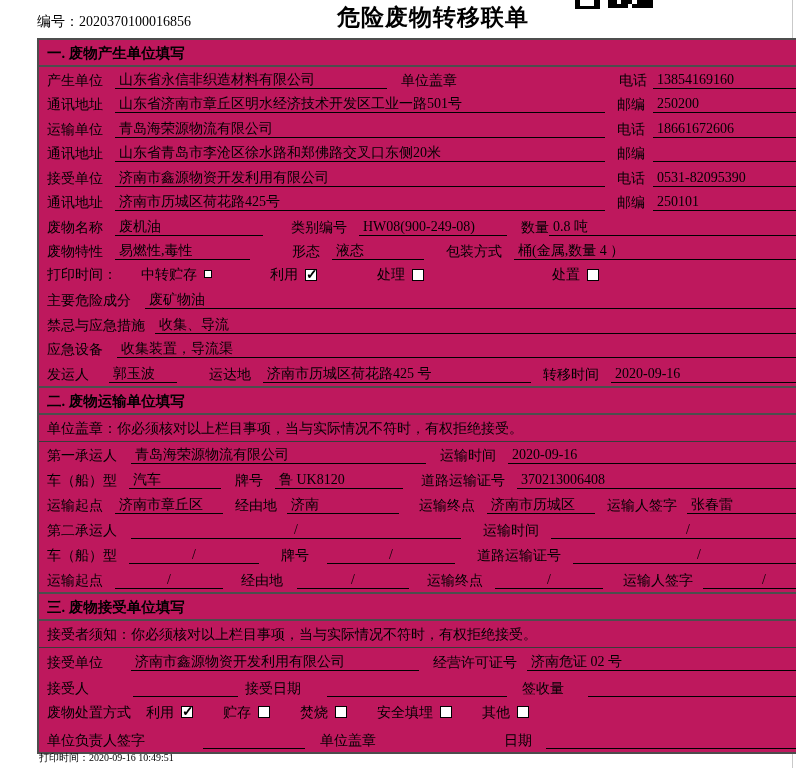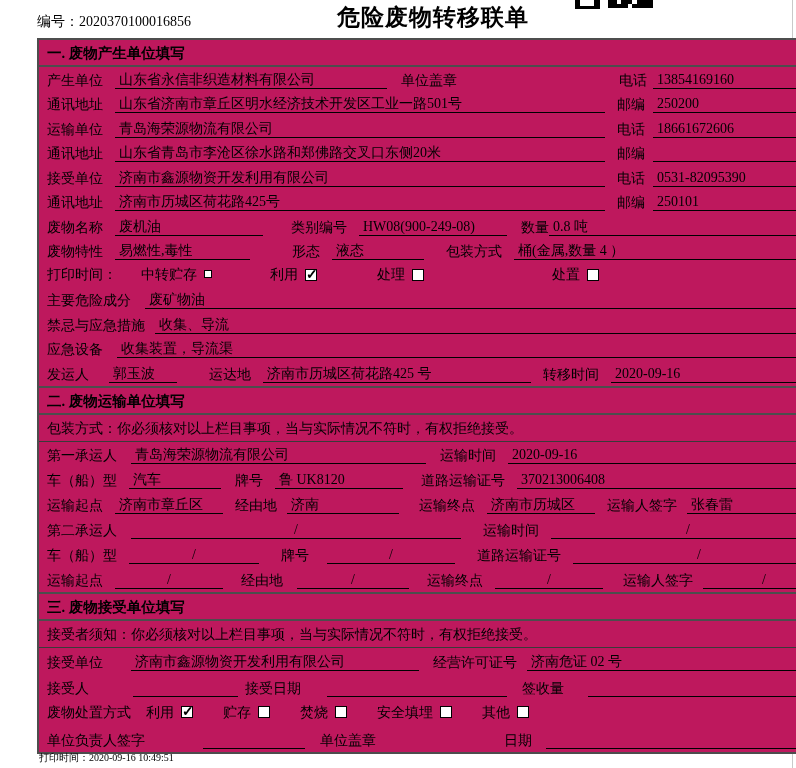--- a/index.html
+++ b/index.html
@@ -168,21 +168,21 @@
       <span class="lbl">发运人</span>
       <span class="val" style="width:68px;margin-left:20px">郭玉波</span>
       <span class="lbl" style="margin-left:32px">运达地</span>
       <span class="val" style="width:268px;margin-left:12px">济南市历城区荷花路425 号</span>
       <span class="lbl" style="margin-left:12px">转移时间</span>
       <span class="val grow" style="margin-left:12px">2020-09-16</span>
     </div>
 
     <div class="sec-hd">二. 废物运输单位填写</div>
 
-    <div class="notice"><span>包装方式：</span><span>你必须核对以上栏目事项，当与实际情况不符时，有权拒绝接受。</span></div>
+    <div class="notice"><span>单位盖章：</span><span>你必须核对以上栏目事项，当与实际情况不符时，有权拒绝接受。</span></div>
 
     <div class="row h25">
       <span class="lbl">第一承运人</span>
       <span class="val" style="width:295px;margin-left:14px">青岛海荣源物流有限公司</span>
       <span class="lbl" style="margin-left:14px">运输时间</span>
       <span class="val grow" style="margin-left:12px">2020-09-16</span>
     </div>
 
     <div class="row h25">
       <span class="lbl">车（船）型</span>

